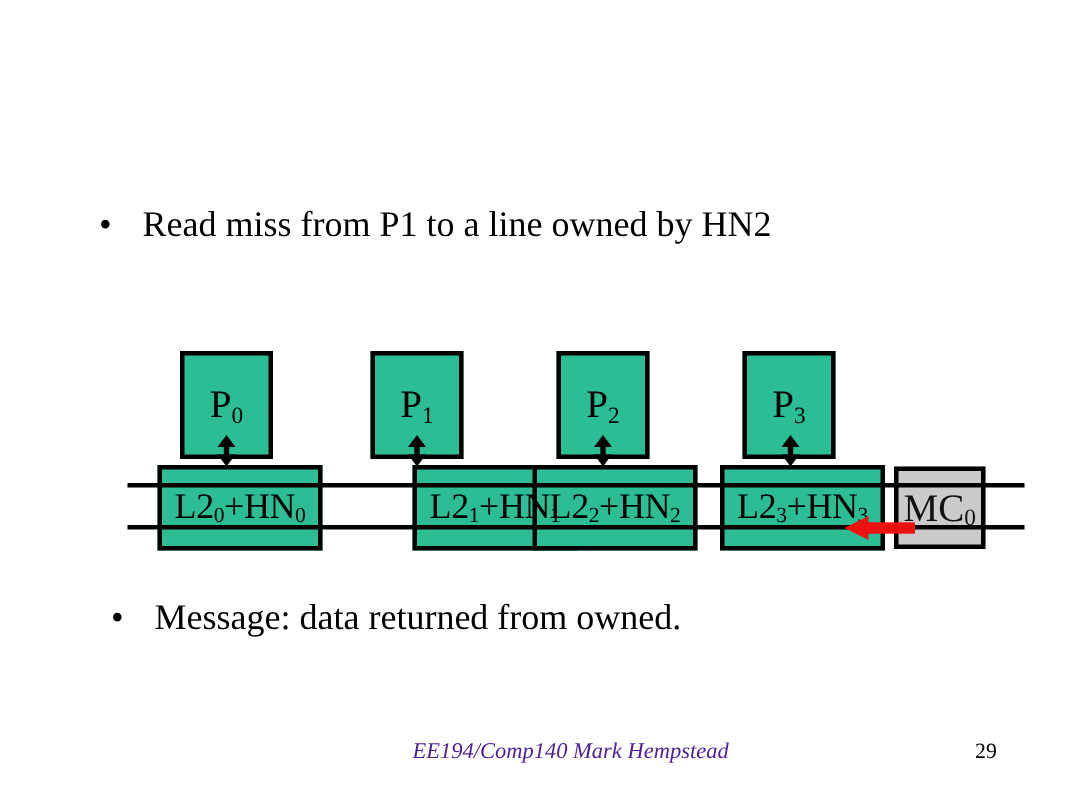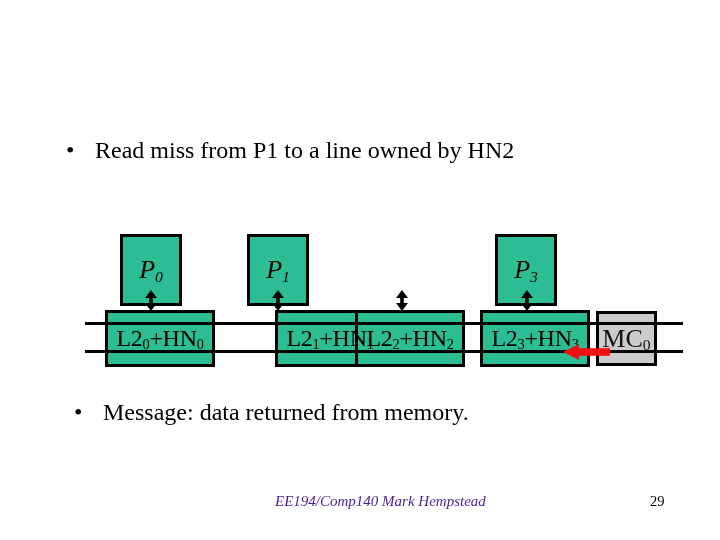--- a/index.html
+++ b/index.html
@@ -26,21 +26,21 @@
   .diagram{position:absolute;left:0;top:0;width:720px;height:540px;}
   .bus{position:absolute;left:85px;width:598px;height:3px;background:var(--bus-black);z-index:2;}
   .bus-top{top:322px;}
   .bus-bottom{top:350px;}
 
   .node{
     position:absolute;box-sizing:border-box;border:3px solid #000;
     background:var(--node-fill);display:flex;align-items:center;justify-content:center;
     white-space:nowrap;
   }
-  .pbox{width:62px;height:72px;top:234px;font-size:26px;font-style:italic;}
+  .pbox{width:62px;height:72px;top:234px;font-size:26px;}
   .l2box{width:110px;height:57px;top:310px;font-size:24px;letter-spacing:-0.3px;}
   .mcbox{width:61px;height:55px;top:311px;font-size:26px;background:var(--mc-fill);color:#111;}
   .p0{left:120px;} .p1{left:247px;align-items:center;} .p2{left:371px;} .p3{left:495px;}
   .c0{left:105px;} .c1{left:231px;margin-left:44px;} .c2{left:355px;} .c3{left:480px;}
   .mc0{left:596px;}
   .node .lbl{position:relative;z-index:3;}
   .sub{font-size:60%;position:relative;top:0.24em;}
 
   .varrow{position:absolute;top:290px;width:14px;height:21px;z-index:4;}
   .a0{left:144px;} .a1{left:271px;} .a2{left:395px;} .a3{left:520px;}
@@ -66,20 +66,23 @@
   <div class="diagram">
 
     <div class="bus bus-top"></div>
     <div class="bus bus-bottom"></div>
 
     <div class="node pbox p0">
       <span class="lbl"><span>P</span><span class="sub">0</span></span>
     </div>
     <div class="node pbox p1">
       <span class="lbl"><span>P</span><span class="sub">1</span></span>
+    </div>
+    <div class="node pbox p2">
+      <span class="lbl"><span>P</span><span class="sub">2</span></span>
     </div>
     <div class="node pbox p3">
       <span class="lbl"><span>P</span><span class="sub">3</span></span>
     </div>
 
     <svg class="varrow a0" viewBox="0 0 14 21">
       <polygon points="7,0 1,8 13,8"></polygon>
         <rect x="5.2" y="7" width="3.6" height="7"></rect>
         <polygon points="7,21 1,13 13,13"></polygon>
     </svg>
@@ -118,19 +121,19 @@
 
     <svg class="redarrow" viewBox="0 0 50 20">
       <polygon points="2,10 18,2 18,18"></polygon>
         <rect x="16" y="6.2" width="33" height="7.6"></rect>
     </svg>
 
   </div>
 
   <div class="bullet bullet2">
     <span class="marker">•</span>
-    <span class="btext">Message: data returned from memory.</span>
+    <span class="btext">Message: data returned from owned.</span>
   </div>
 
   <div class="footer-course">EE194/Comp140 Mark Hempstead</div>
   <div class="footer-page">29</div>
 
 </div>
 
 </body></html>

